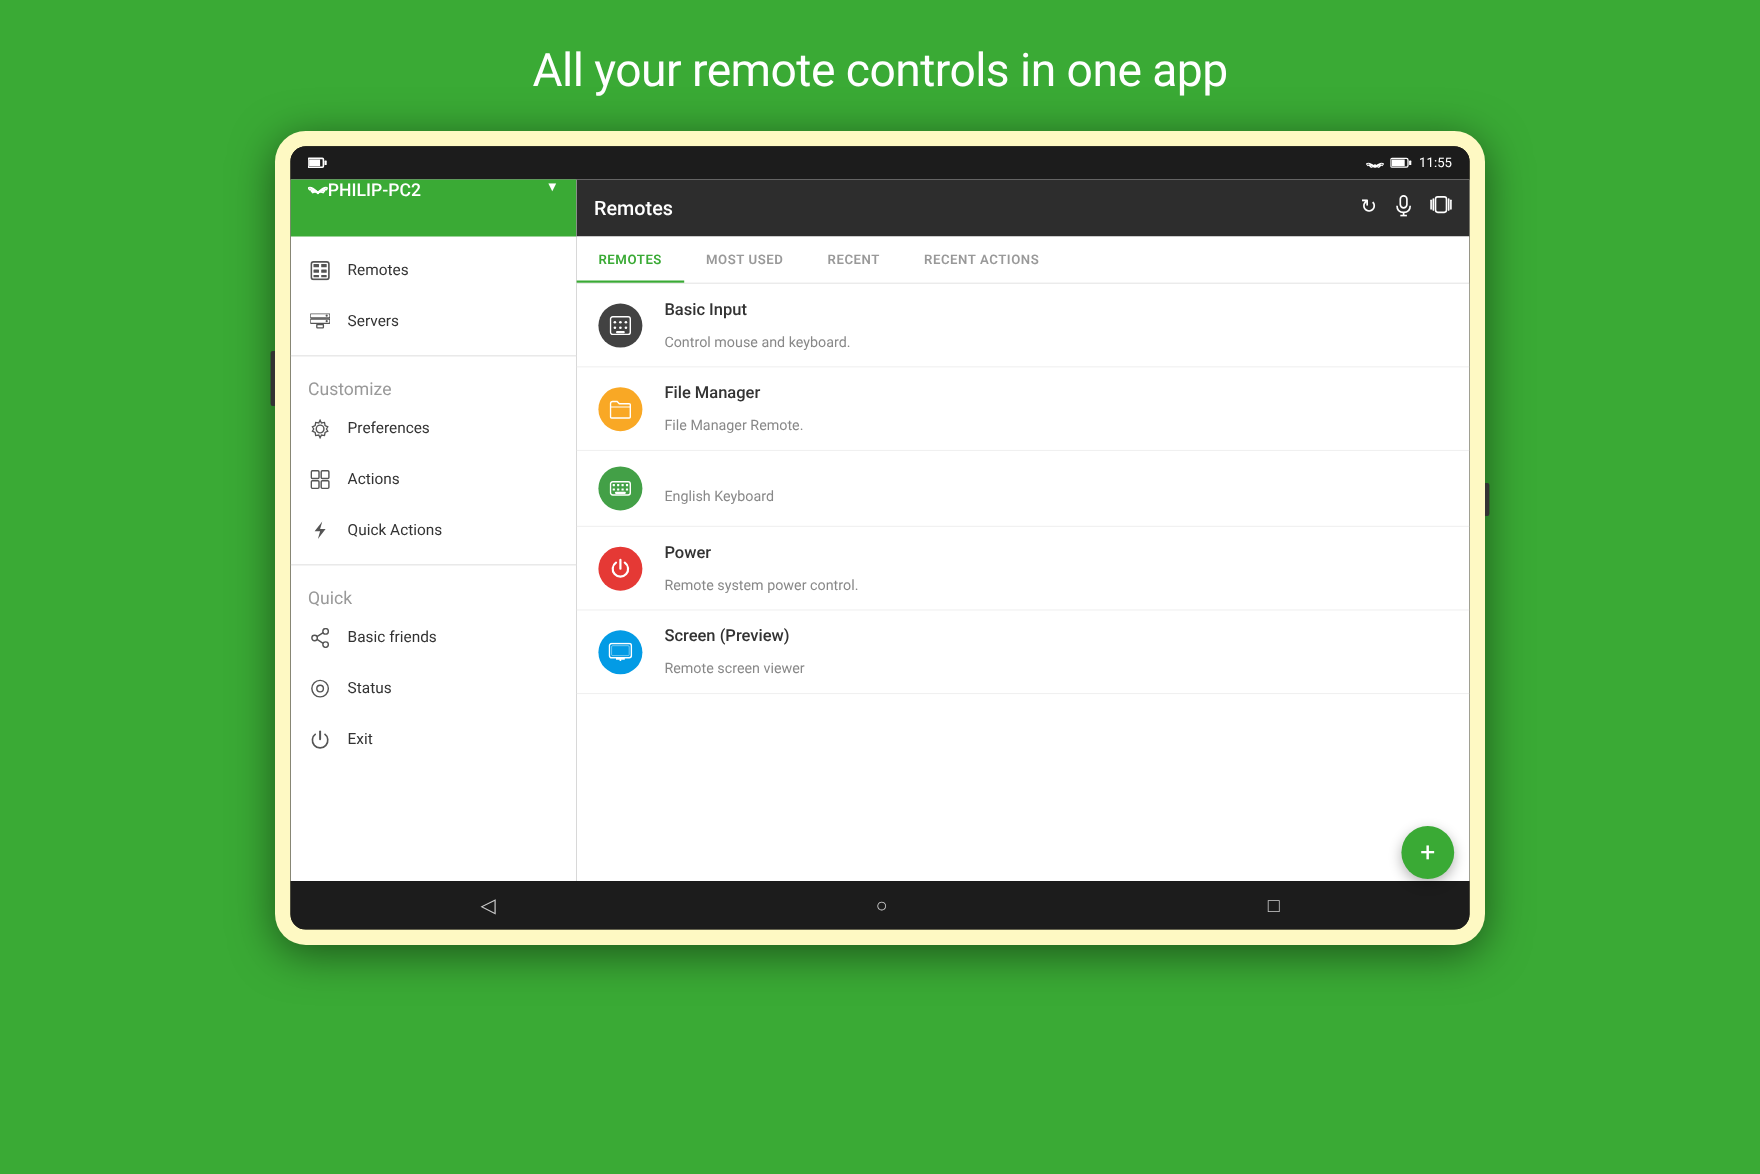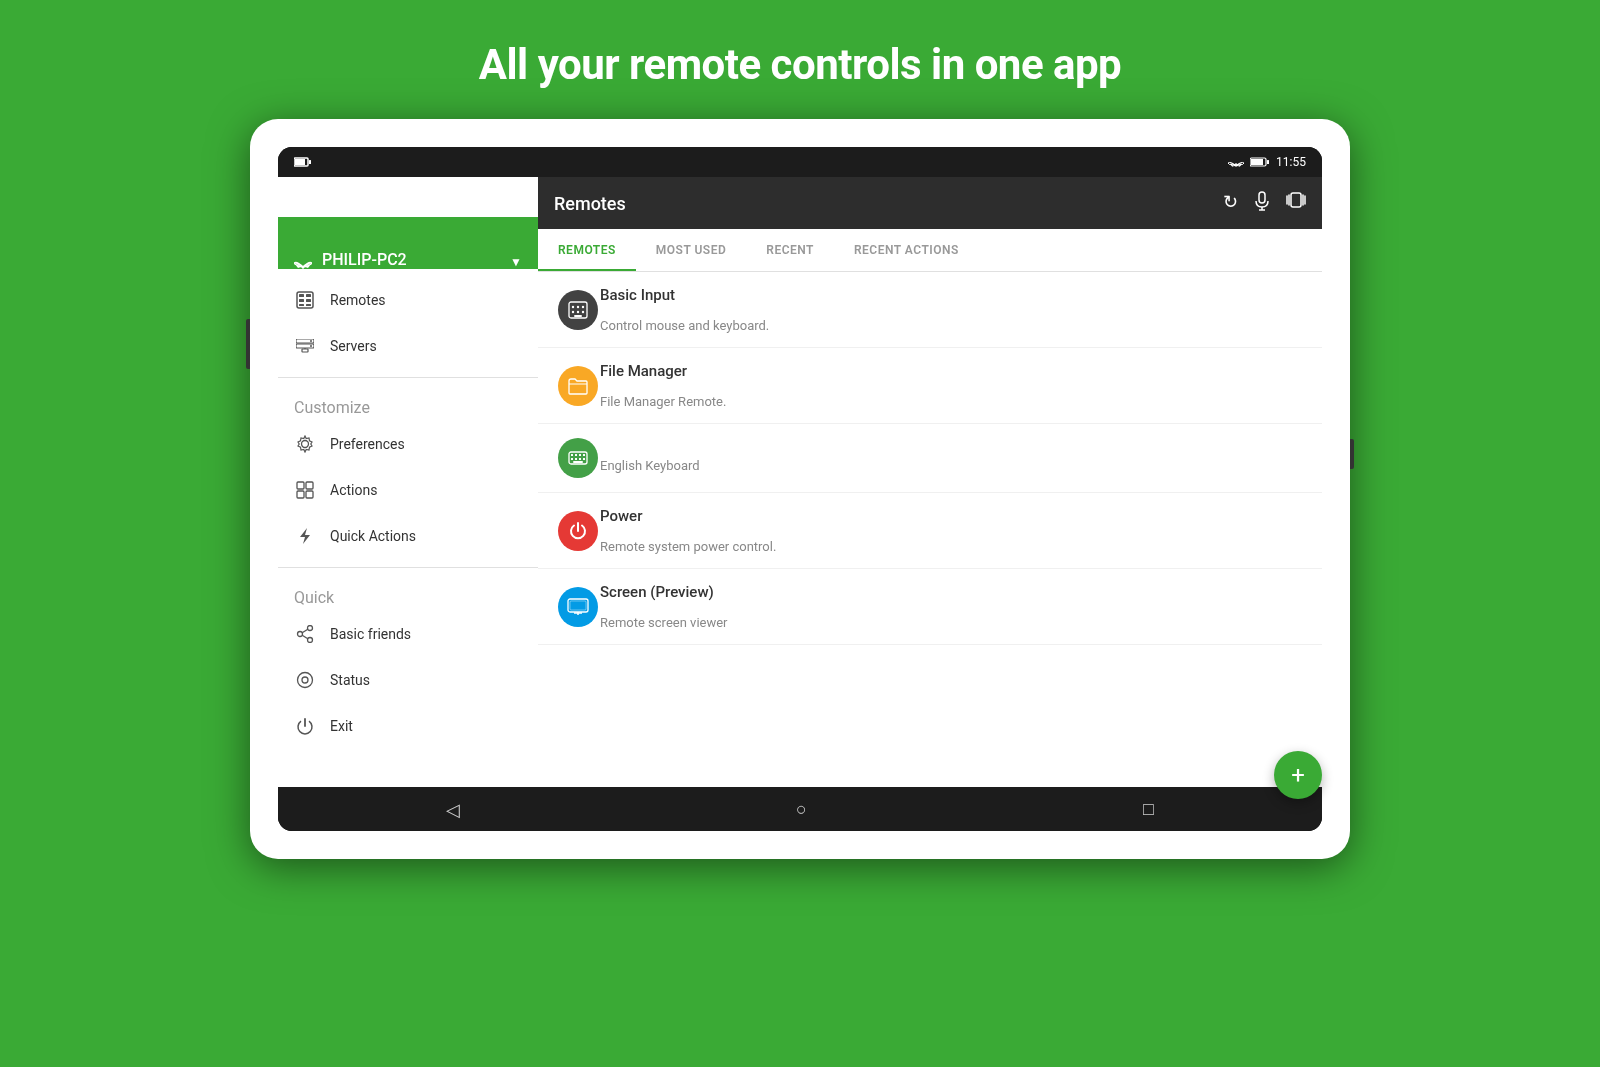--- a/index.html
+++ b/index.html
@@ -9,31 +9,31 @@
       height: 1067px;
       display: flex;
       flex-direction: column;
       align-items: center;
       font-family: 'Roboto', Arial, sans-serif;
       overflow: hidden;
     }
     .page-title {
       color: white;
       font-size: 42px;
-      font-weight: 700;
+      font-weight: 400;
       margin-top: 40px;
       margin-bottom: 30px;
       letter-spacing: -0.5px;
     }
     .tablet-outer {
       width: 1100px;
       height: 740px;
-      background: #ffffff;
+      background: #fef9c3;
       border-radius: 28px;
-      padding: 28px;
+      padding: 14px;
       box-shadow: 0 8px 40px rgba(0,0,0,0.5);
       position: relative;
     }
     .tablet-inner {
       width: 100%;
       height: 100%;
       background: #000;
       border-radius: 14px;
       overflow: hidden;
       display: flex;
@@ -72,24 +72,22 @@
       width: 260px;
       background: white;
       display: flex;
       flex-direction: column;
       flex-shrink: 0;
     }
     .drawer-header {
       background: #3aaa35;
       height: 52px;
       display: flex;
-      align-items: flex-end;
+      align-items: flex-start;
       padding: 0 16px;
-      gap: 10px;
-      margin-top: 40px;
     }
     .drawer-header-title {
       color: white;
       font-size: 16px;
       font-weight: 500;
       flex: 1;
     }
     .drawer-arrow {
       color: white;
       font-size: 12px;
@@ -192,21 +190,21 @@
     
     .remote-list {
       flex: 1;
       overflow-y: auto;
       background: white;
     }
     .remote-item {
       display: flex;
       align-items: center;
       padding: 14px 20px;
-      gap: 2px;
+      gap: 20px;
       cursor: pointer;
       border-bottom: 1px solid #f0f0f0;
     }
     .remote-icon {
       width: 40px;
       height: 40px;
       border-radius: 50%;
       display: flex;
       align-items: center;
       justify-content: center;

